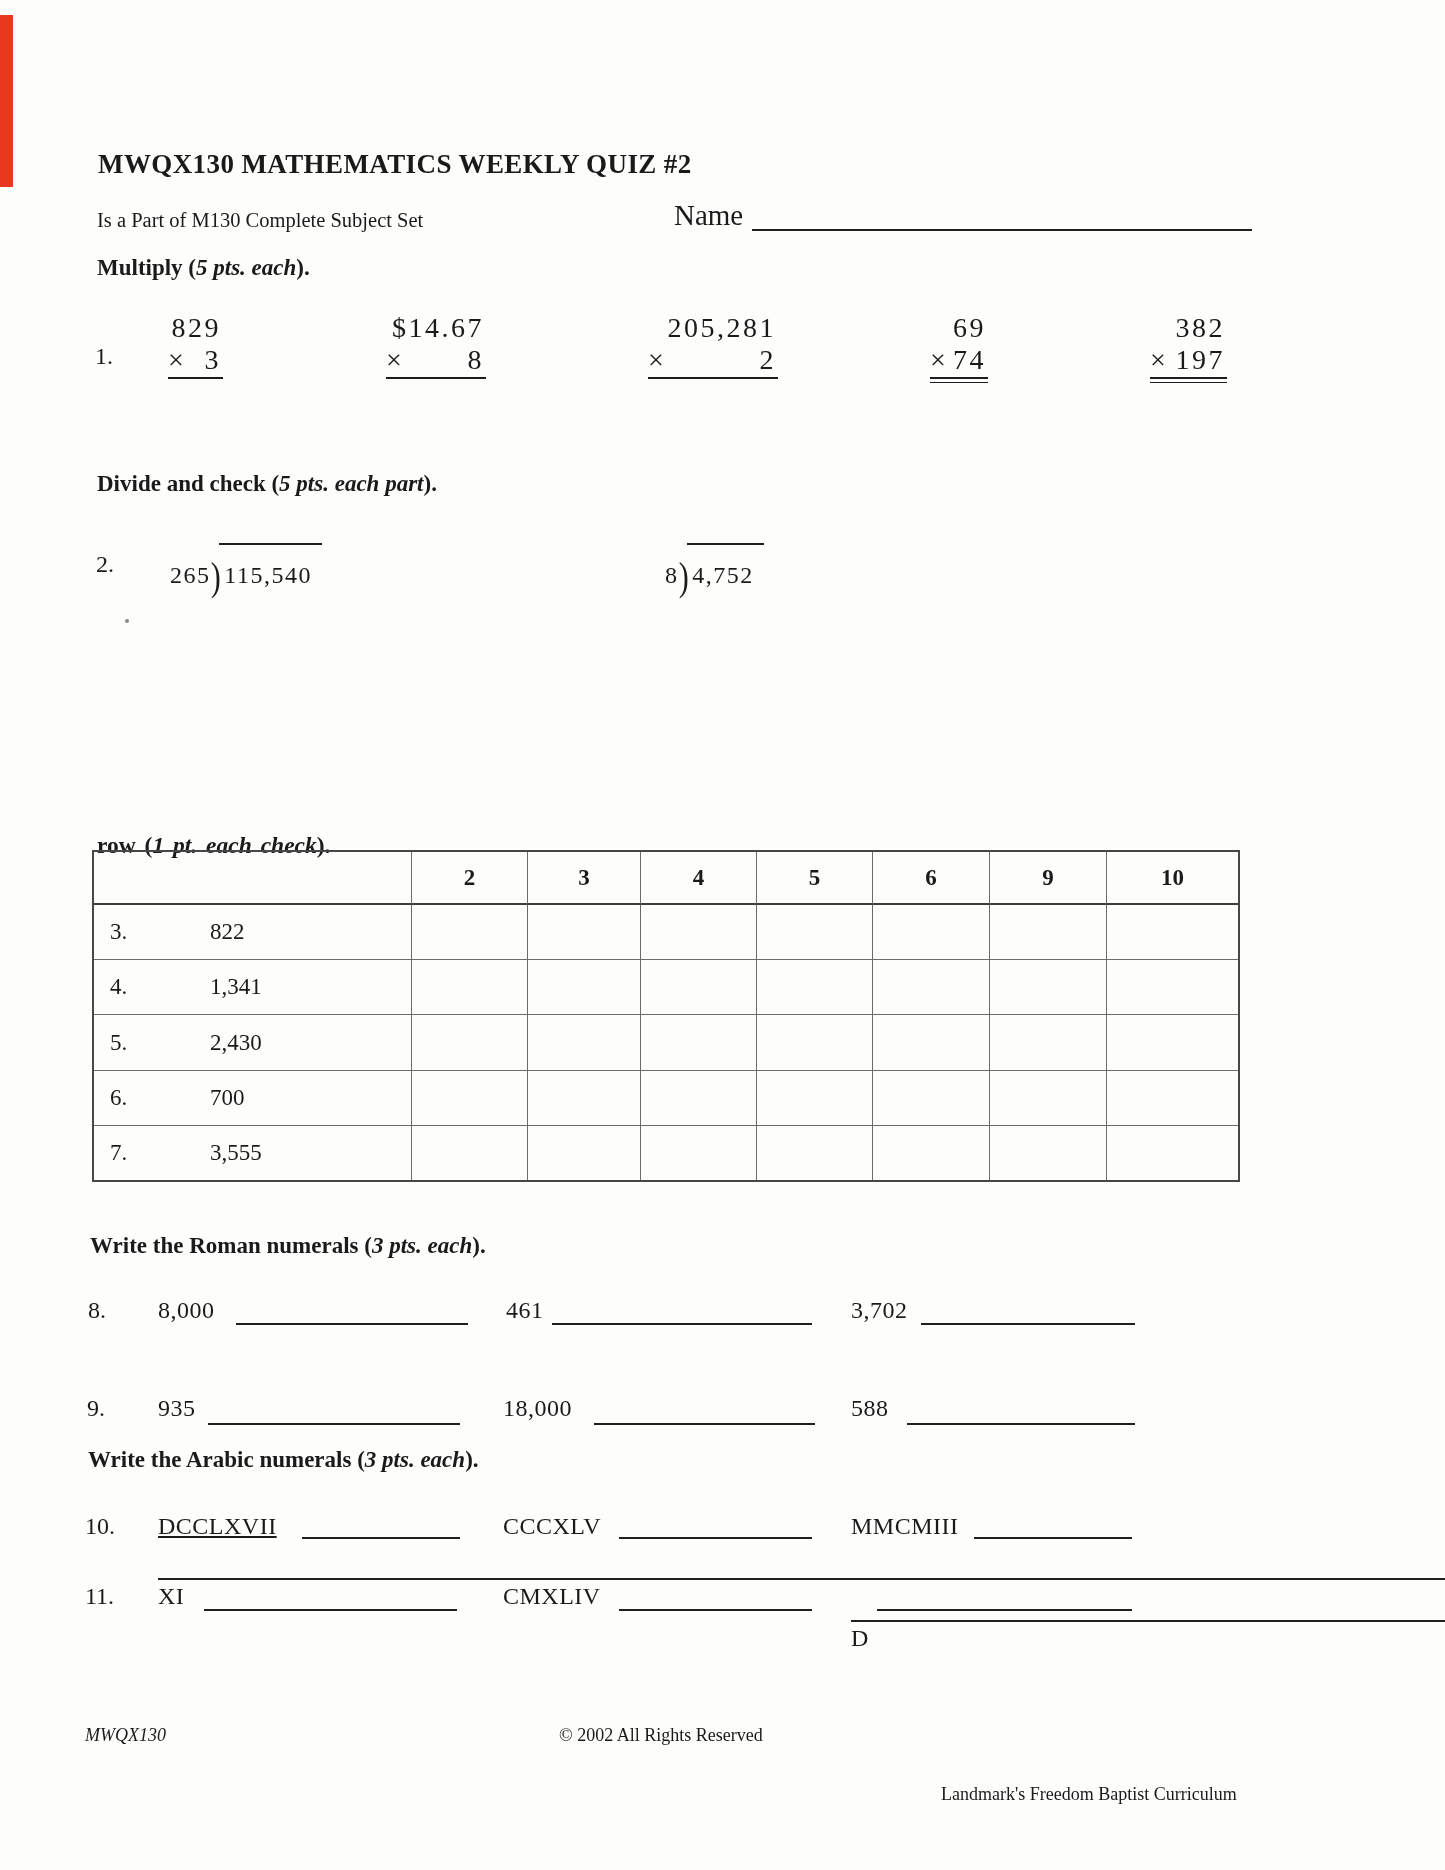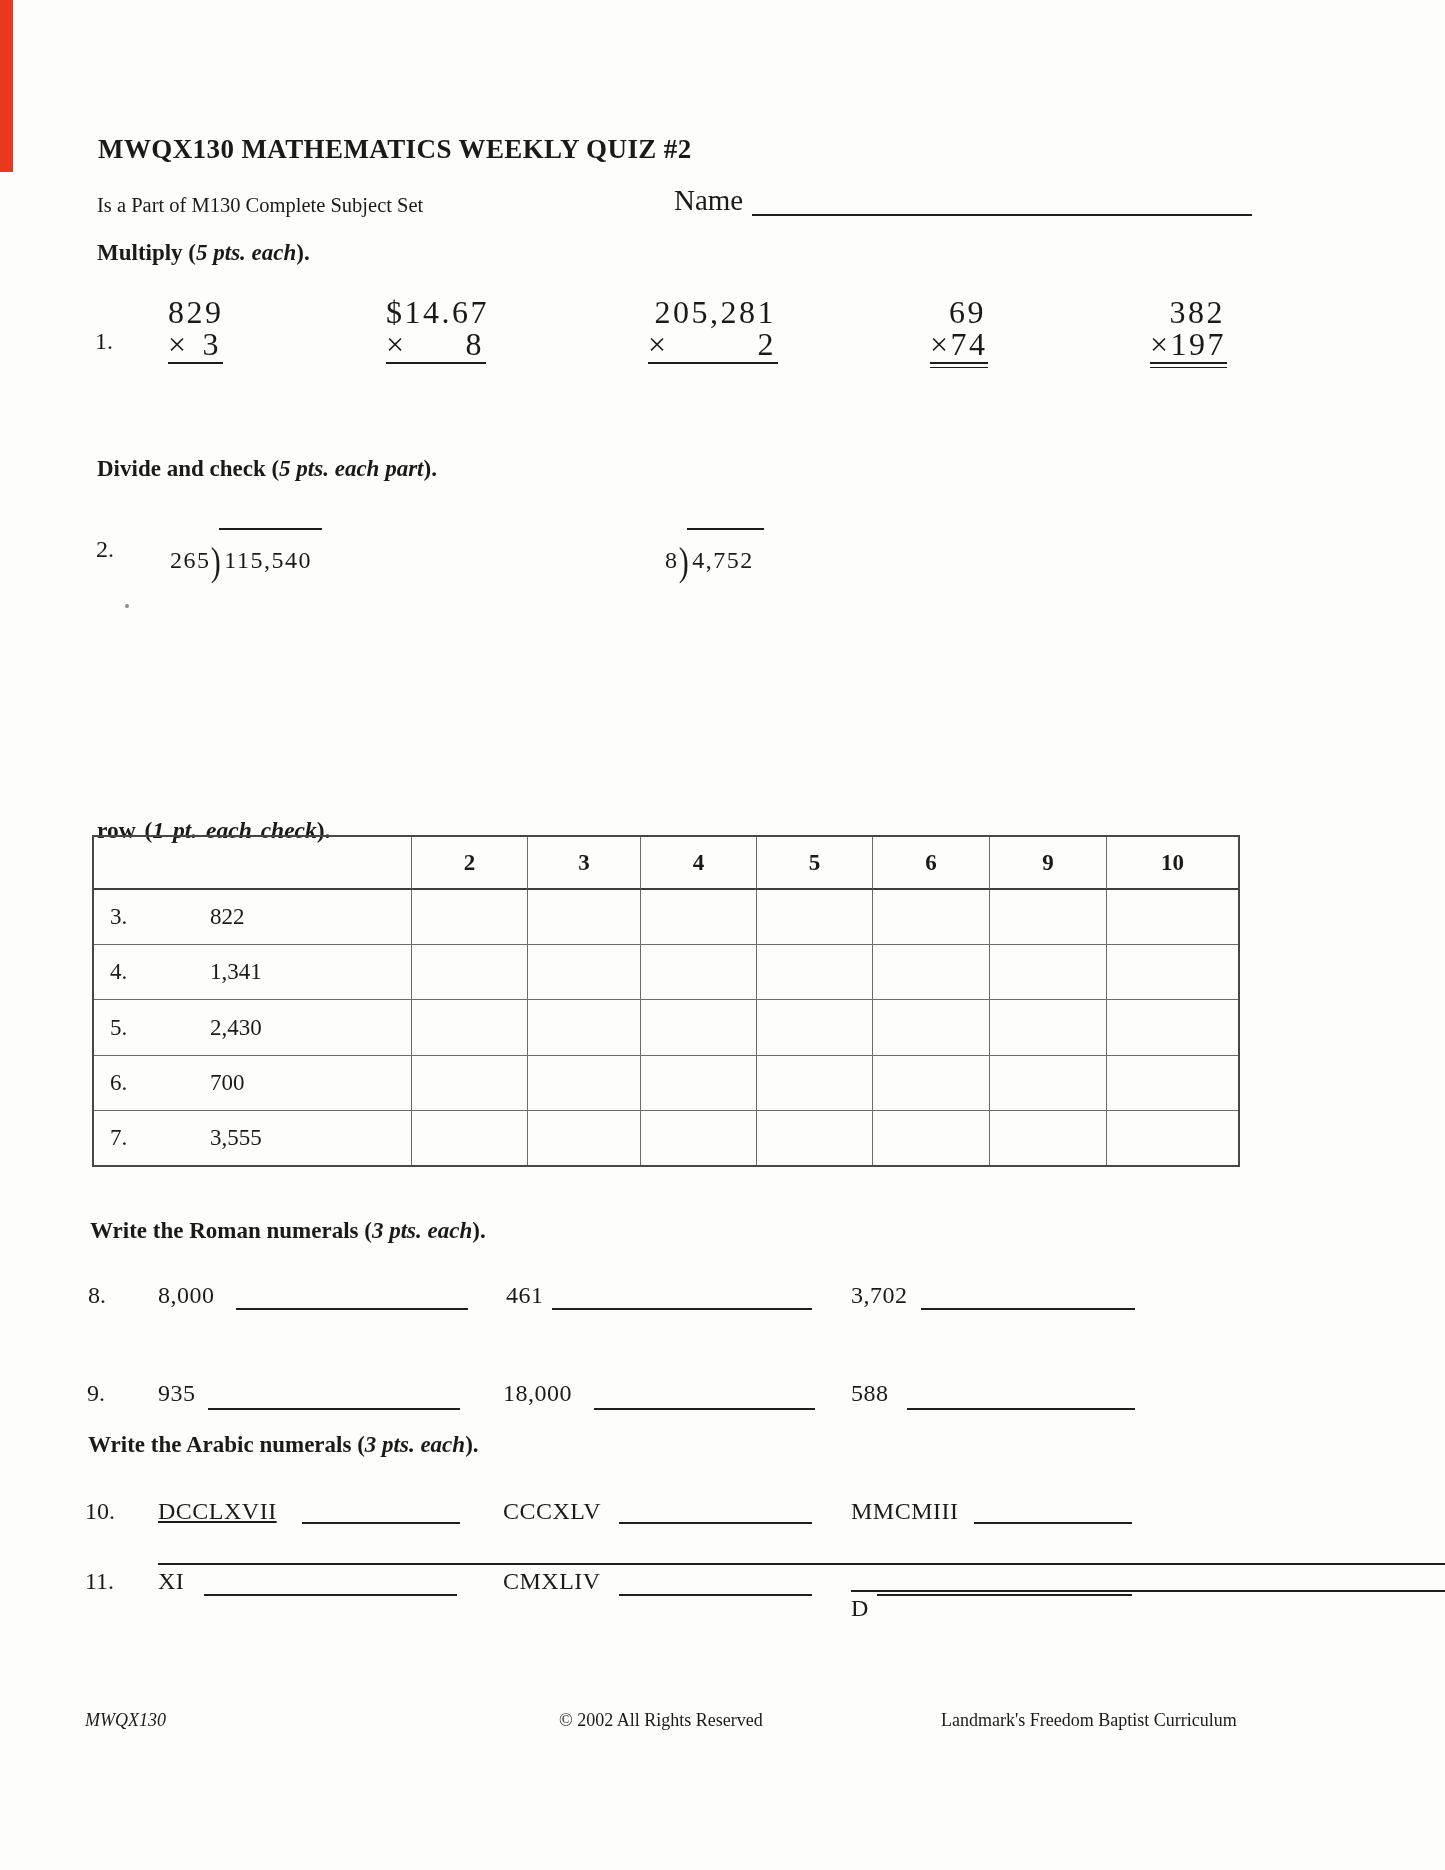--- a/index.html
+++ b/index.html
@@ -2,41 +2,41 @@
 <html><head>
 <meta charset="utf-8">
 <style>
   html,body{margin:0;padding:0;background:#e9e9e9;}
   .page{
     position:relative; width:1445px; height:1870px; margin:0 auto;
     background:#fdfdfc; color:#1a1a1a;
     font-family:"Liberation Serif","DejaVu Serif",serif;
     overflow:hidden;
   }
-  .abs{position:absolute;}
+  .abs{position:absolute;margin-top:15px;}
   .stripe{left:0;top:0;width:13px;height:172px;background:#e8391f;}
   .dot{left:125px;top:604px;width:4px;height:4px;border-radius:50%;background:#8a8a8a;}
 
   .title{left:98px;top:134px;font-size:27px;font-weight:bold;letter-spacing:.4px;}
   .subtitle{left:97px;top:194px;font-size:20.5px;}
   .name-label{left:674px;top:184px;font-size:29px;}
   .name-line{left:752px;top:186px;width:500px;height:28px;border-bottom:2.5px solid #1f1f1f;}
 
   .h-sec{font-size:23px;font-weight:bold;}
   .it{font-style:italic;}
   .mul-head{left:97px;top:240px;}
   .div-head{left:97px;top:456px;}
   .rom-head{left:90px;top:1218px;}
   .arb-head{left:88px;top:1432px;}
 
   .qnum{font-size:24px;}
   .n1{left:95px;top:328px;}
   .n2{left:96px;top:536px;}
 
-  .mp{top:296px;font-size:32px;letter-spacing:2.5px;}
+  .mp{top:296px;font-size:28px;letter-spacing:2.5px;}
   .mp .m-top{text-align:right;height:33px;line-height:33px;padding-right:2px;}
   .mp .m-bot{display:flex;justify-content:space-between;height:31px;line-height:31px;padding-right:2px;}
   .mp .m-line{margin-top:2px;border-top:2.5px solid #1d1d1d;height:2px;}
   .mp .m-line.double{border-bottom:1.5px solid #1d1d1d;height:3px;}
   .mp1{left:168px;width:55px;}
   .mp2{left:386px;width:100px;}
   .mp3{left:648px;width:130px;}
   .mp4{left:930px;width:58px;}
   .mp5{left:1150px;width:77px;}
 
@@ -68,21 +68,21 @@
   .blankrow-num{font-size:24px;}
   .blankrow-val{font-size:24px;letter-spacing:.5px;white-space:nowrap;}
   .bline{border-bottom:2.5px solid #1f1f1f;height:24px;}
   .ovl{position:relative;}
   .ovl::before{content:"";position:absolute;left:0;right:3px;top:-5px;
                border-top:2.5px solid #1f1f1f;}
 
   .footer{font-size:18px;}
   .f-left{left:85px;top:1710px;font-style:italic;}
   .f-center{left:559px;top:1710px;}
-  .f-right{left:941px;top:1710px;}
+  .f-right{left:941px;top:1769px;}
 </style>
 </head>
 <body>
 
 <div class="page">
 
   <div class="abs stripe"></div>
   <div class="abs dot"></div>
 
   <div class="abs title">MWQX130 MATHEMATICS WEEKLY QUIZ #2</div>

